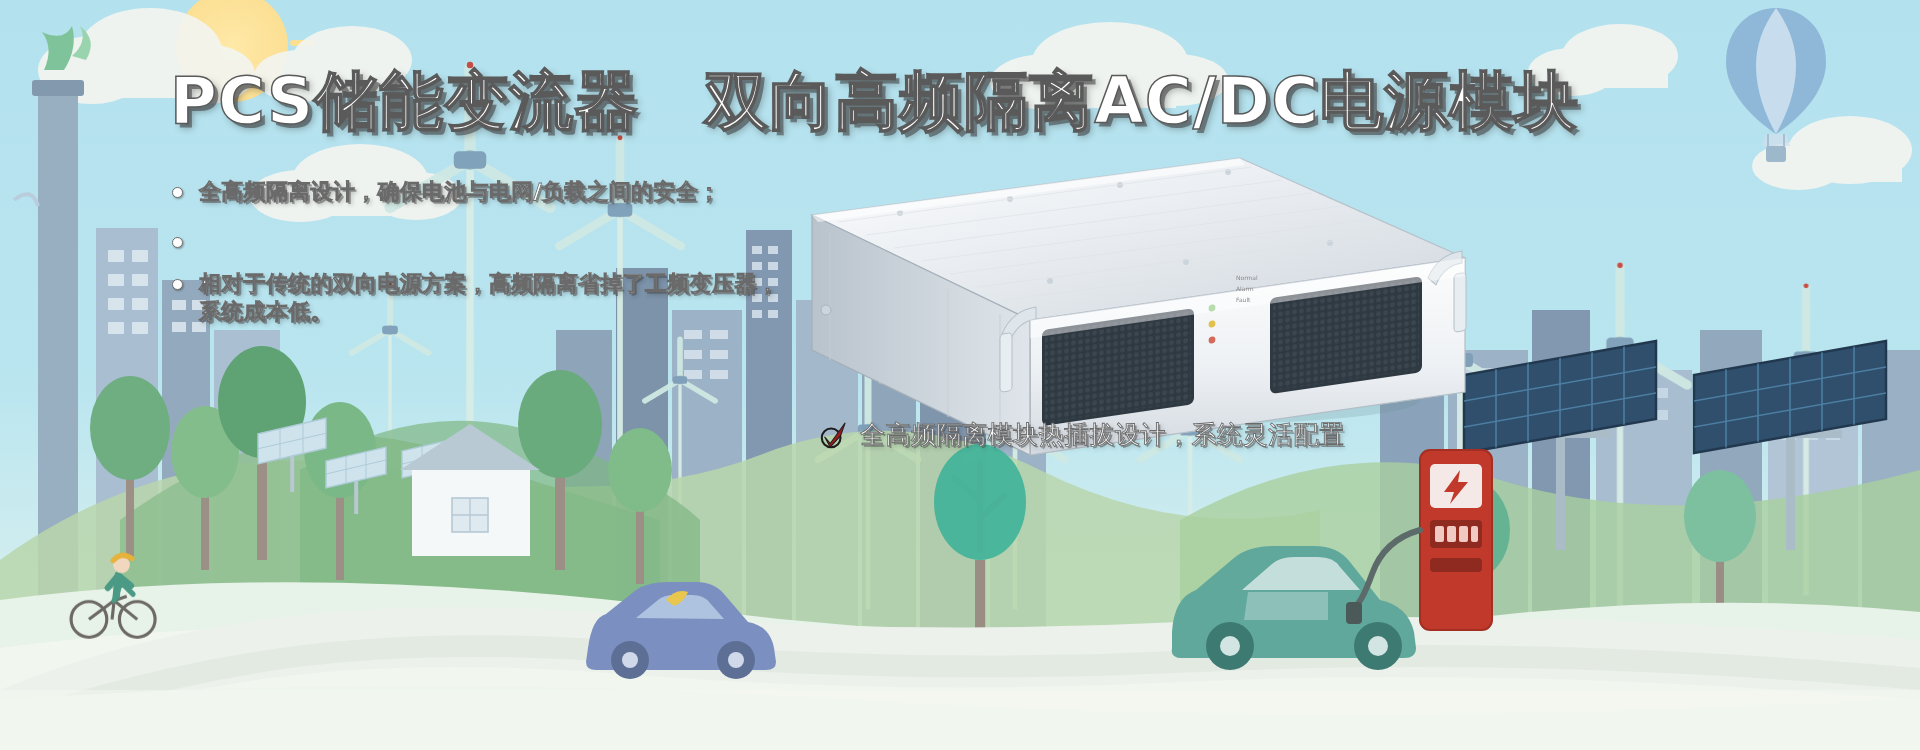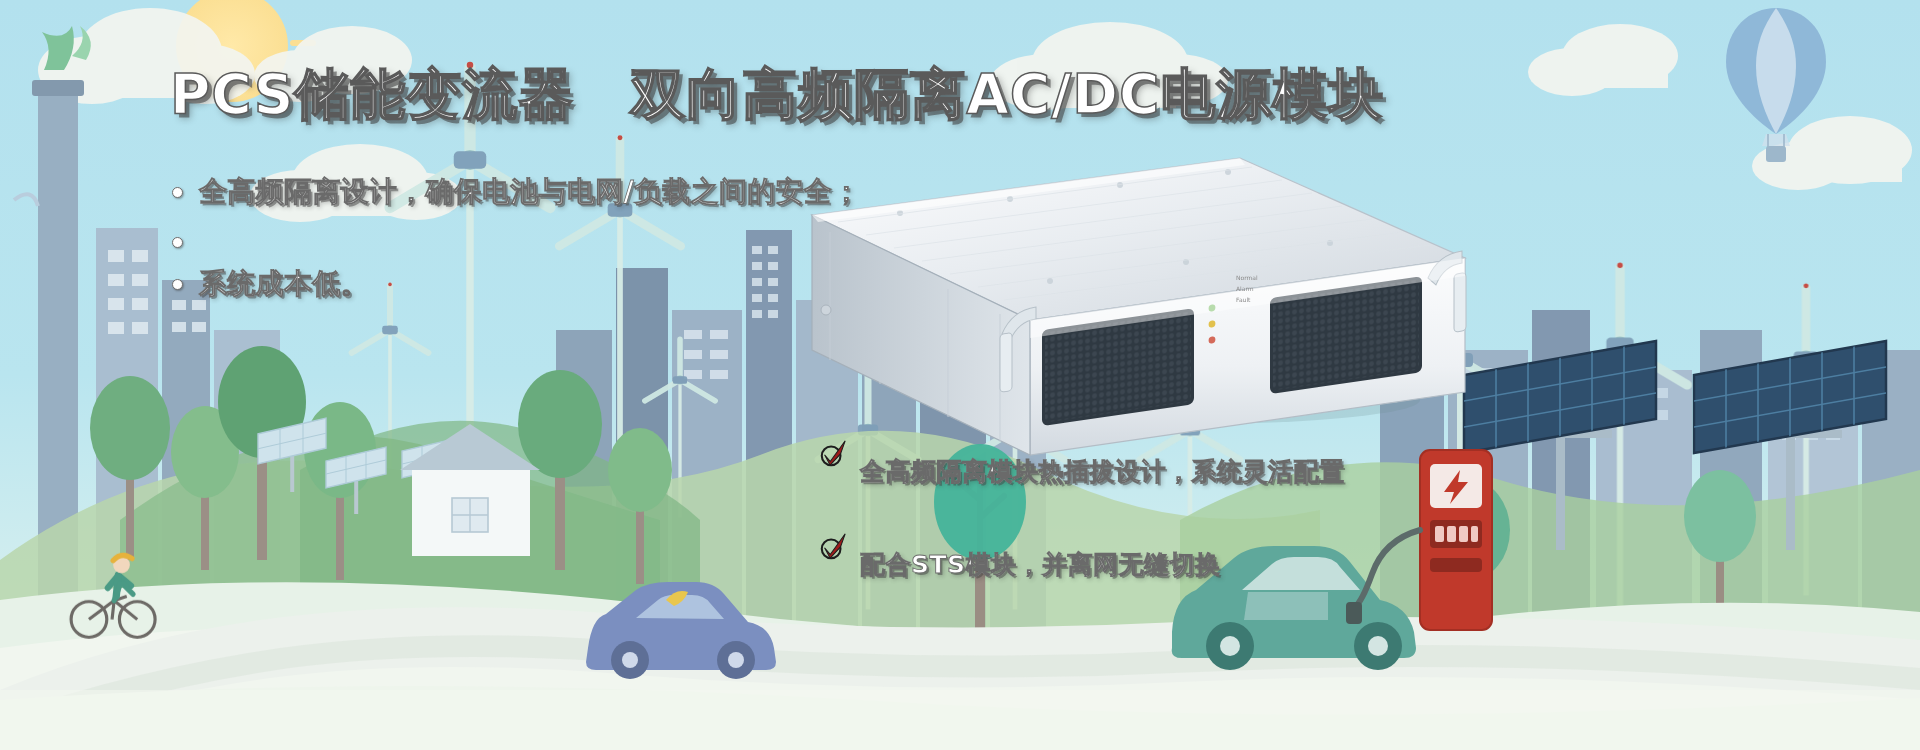--- a/index.html
+++ b/index.html
@@ -12,21 +12,21 @@
   #banner {
     position:absolute; left:0; top:0; width:1920px; height:750px;
     overflow:hidden;
     background:linear-gradient(180deg,#b5e2ee 0%,#b8e4ef 45%,#c6eaf0 62%,#d4eeee 75%,#e8f4ef 88%,#f2f7f0 100%);
   }
   .bg-svg { position:absolute; left:0; top:0; width:1920px; height:750px; }
 
   
   #title {
     position:absolute; left:170px; top:58px;
-    font-size:55px; font-weight:bold; color:#ffffff;
+    font-size:64px; font-weight:bold; color:#ffffff;
     letter-spacing:1px; white-space:nowrap;
     -webkit-text-stroke:1.5px #5a5a5a;
     text-shadow:
        4px 4px 0 rgba(60,60,60,.55),
        5px 5px 7px rgba(40,40,40,.35);
     font-family:"DejaVu Sans","Liberation Sans",sans-serif;
     z-index:30;
   }
 
   
@@ -38,43 +38,42 @@
     display:flex; align-items:flex-start;
     margin-bottom:22px;
   }
   .bullet-dot {
     width:11px; height:11px; border-radius:50%;
     background:#ffffff; border:1.5px solid #6d6d6d;
     margin-top:9px; margin-right:16px; flex:0 0 auto;
     box-shadow:1px 1px 2px rgba(60,60,60,.45);
   }
   .bullet-text {
-    font-size:28px; font-weight:bold; color:#ffffff;
+    font-size:22px; font-weight:bold; color:#ffffff;
     line-height:28px; letter-spacing:.3px;
     -webkit-text-stroke:.8px #6a6a6a;
     text-shadow:2px 2px 0 rgba(70,70,70,.5), 3px 3px 4px rgba(40,40,40,.3);
   }
-  .bullet-text .l2 { display:block;text-align:center; }
+  .bullet-text .l2 { display:block; }
 
   
   #checks {
     position:absolute; left:818px; top:418px;
     z-index:30;
   }
   .check-row {
     display:flex; align-items:center;
     margin-bottom:23px;
   }
   .check-ico { width:30px; height:30px; margin-right:12px; flex:0 0 auto; }
   .check-text {
-    font-size:25px; font-weight:bold; color:#ffffff;
+    font-size:25px; font-weight:normal; color:#ffffff;
     letter-spacing:.5px; white-space:nowrap;
     -webkit-text-stroke:.9px #6a6a6a;
     text-shadow:2px 2px 0 rgba(70,70,70,.5), 3px 3px 4px rgba(40,40,40,.3);
-    margin-top:37px;
   }
   .led-labels {
     position:absolute; left:1236px; top:272px; z-index:25;
     font-size:6px; color:#8a8a8a; line-height:11px;
     font-family:"DejaVu Sans","Liberation Sans",sans-serif;
   }
   .led-labels div { white-space:nowrap; }
 </style>
 </head>
 <body>
@@ -650,40 +649,34 @@
     </div>
 
 
     <div class="bullet-row">
       <span class="bullet-dot"></span>
     </div>
 
     <div class="bullet-row">
       <span class="bullet-dot"></span>
       <span class="bullet-text">
+        <span>相对于传统的双向电源方案，高频隔离省掉了工频变压器，</span>
         <span class="l2">系统成本低。</span>
       </span>
     </div>
 
   </div>
 
   <div id="checks">
 
     <div class="check-row">
       <svg class="check-ico" viewBox="0 0 32 32">
         <circle cx="14" cy="19" r="10" fill="none" stroke="#1d1d1d" stroke-width="2.2"></circle>
         <path d="M7 18 L13 25 L29 3 L24 17 L13 29 Z" fill="#9e1b1b" stroke="#1d1d1d" stroke-width="1.1"></path>
       </svg>
       <span class="check-text">全高频隔离模块热插拔设计，系统灵活配置</span>
     </div>
 
 
-    <div class="check-row">
-      <svg class="check-ico" viewBox="0 0 32 32">
-        <circle cx="14" cy="19" r="10" fill="none" stroke="#1d1d1d" stroke-width="2.2"></circle>
-        <path d="M7 18 L13 25 L29 3 L24 17 L13 29 Z" fill="#9e1b1b" stroke="#1d1d1d" stroke-width="1.1"></path>
-      </svg>
-      <span class="check-text">配合STS模块，并离网无缝切换</span>
-    </div>
 
   </div>
 
 </div>
 
 </body></html>

